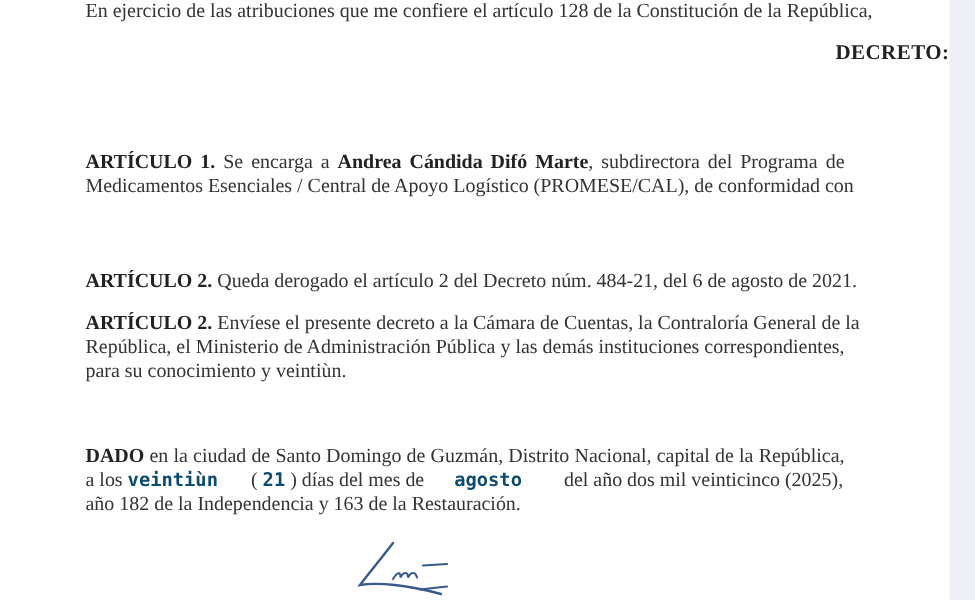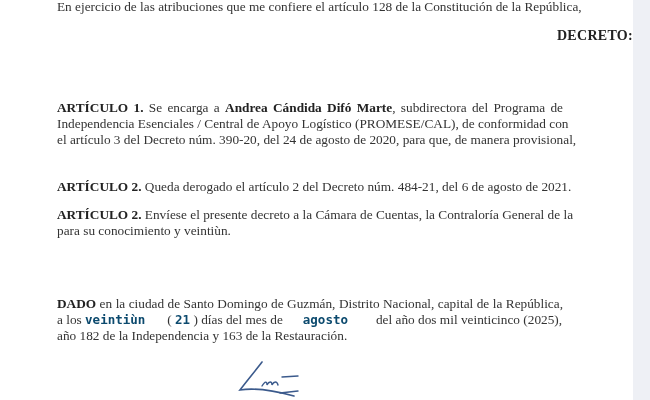--- a/index.html
+++ b/index.html
@@ -37,30 +37,30 @@
 <div class="page">
 
   <div class="para" style="top:-1px;">
     <span class="line">En ejercicio de las atribuciones que me confiere el artículo 128 de la Constitución de la República,</span>
   </div>
 
   <div class="title">DECRETO:</div>
 
   <div class="para" style="top:80px;margin-top:20px;">
     <span class="line"><span class="b">ARTÍCULO 1.</span><span> Se encarga a </span><span class="b">Andrea Cándida Difó Marte</span><span>, subdirectora del Programa de</span></span>
-    <span class="line">Independencia Esenciales / Central de Apoyo Logístico (PROMESE/CAL), de conformidad con</span>
-    <span class="line">el artículo 3 del Decreto núm. 390-20, del 24 de agosto de 2020, para que, de manera provisional,</span>
+    <span class="line">Medicamentos Esenciales / Central de Apoyo Logístico (PROMESE/CAL), de conformidad con</span>
   </div>
 
   <div class="para" style="top:179px;">
     <span class="line last"><span class="b">ARTÍCULO 2.</span><span> Queda derogado el artículo 2 del Decreto núm. 484-21, del 6 de agosto de 2021.</span></span>
   </div>
 
   <div class="para" style="top:207px;">
     <span class="line"><span class="b">ARTÍCULO 2.</span><span> Envíese el presente decreto a la Cámara de Cuentas, la Contraloría General de la</span></span>
+    <span class="line">República, el Ministerio de Administración Pública y las demás instituciones correspondientes,</span>
     <span class="line last">para su conocimiento y veintiùn.</span>
   </div>
 
   <div class="para" style="top:296px;">
     <span class="line"><span class="b">DADO</span><span> en la ciudad de Santo Domingo de Guzmán, Distrito Nacional, capital de la República,</span></span>
     <span class="line last" style="white-space:pre;"><span>a los </span><span class="mono">veintiùn</span><span style="display:inline-block;width:22px;"></span><span>( </span><span class="mono">21</span><span> ) días del mes de</span><span style="display:inline-block;width:20px;"></span><span class="mono">agosto</span><span style="display:inline-block;width:28px;"></span><span>del año dos mil veinticinco (2025),</span></span>
     <span class="line last">año 182 de la Independencia y 163 de la Restauración.</span>
   </div>
 
   <svg class="signature" viewBox="0 0 130 40">

